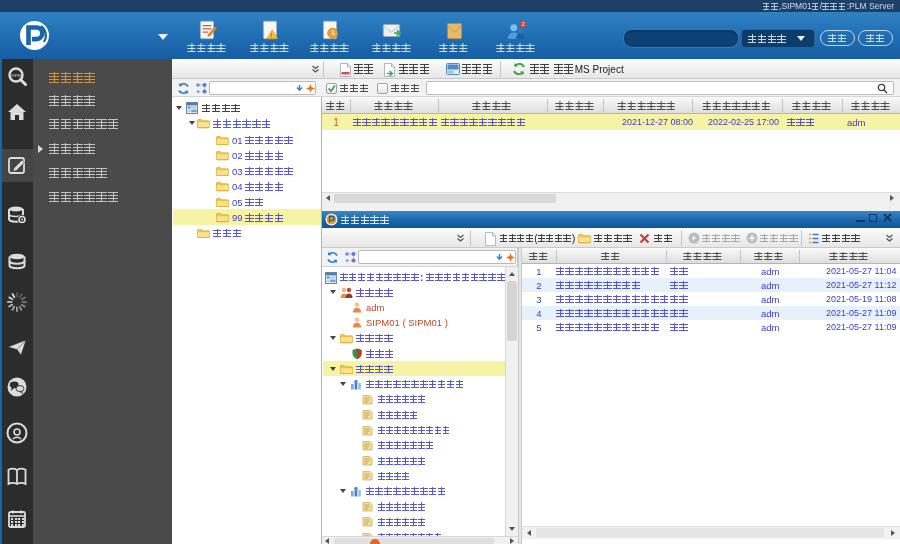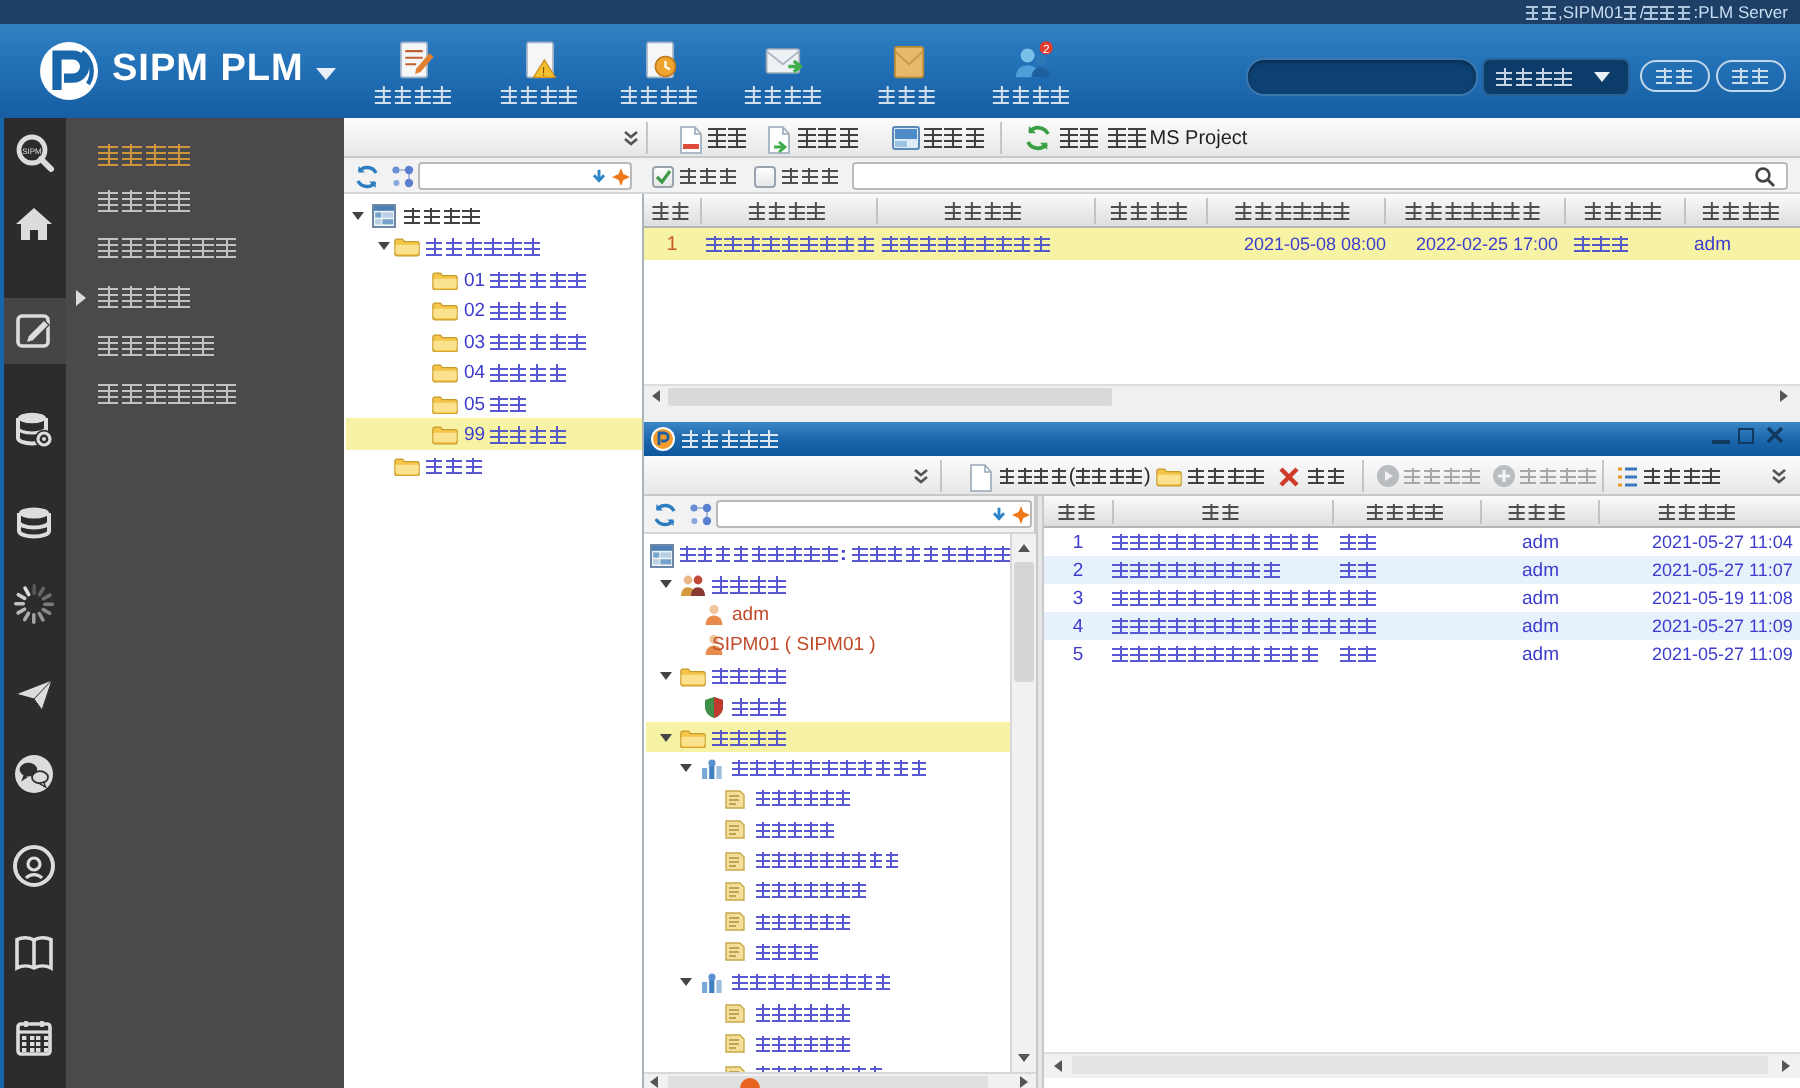--- a/index.html
+++ b/index.html
@@ -24,21 +24,20 @@
       <i class="cj" style="width:6.8px;height:7.0px"></i>
       <i class="cj" style="width:6.8px;height:7.0px"></i>
       <span>:PLM&nbsp;Server</span>
     </div>
 <div class="a" style="left:0.0px;top:12.0px;width:900.0px;height:47.0px;background:linear-gradient(180deg,#3181c2,#2270b6 45%,#175da3)"></div>
 <svg class="a" style="left:19px;top:20px" width="31" height="31" viewBox="0 0 31 31">
 <circle cx="15.5" cy="15.5" r="14.5" fill="#fff"></circle>
 <path d="M9.5 25 V7.5 h8 a5.8 5.8 0 0 1 0 11.6 H13" stroke="#1a66ab" stroke-width="4.6" fill="none"></path>
 <path d="M22 6a12 12 0 0 1 3 16" stroke="#1a66ab" stroke-width="2.2" fill="none"></path>
 </svg>
-<div class="r" style="left:56.0px;top:22.0px;height:26.0px;color:#fff;font-size:19.0px;font-weight:bold;letter-spacing:.5px">SIPM PLM</div>
 <div class="a" style="left:158px;top:34px;border-left:5px solid transparent;border-right:5px solid transparent;border-top:6px solid #e8eff7"></div>
 <svg class="a" style="left:195.0px;top:20px" width="24" height="21" viewBox="0 0 22 19">
       <rect x="5" y="1" width="12" height="16" rx="1" fill="#f5f6f8" stroke="#9fb3c8" stroke-width=".8"></rect>
       <path d="M7 5h8M7 8h8M7 11h5" stroke="#c06030" stroke-width="1"></path>
       <path d="M12 13l6-7 2 1.5-6 7-2.5 1z" fill="#e0812f"></path>
     </svg>
 <div class="r" style="left:207.0px;top:42.5px;height:9.0px;color:#f2f6fa;transform:translateX(-50%);">
       <i class="cj" style="width:8.4px;height:9.0px"></i>
       <i class="cj" style="width:8.4px;height:9.0px"></i>
       <i class="cj" style="width:8.4px;height:9.0px"></i>
@@ -514,21 +513,21 @@
       <i class="cj" style="width:8.1px;height:8.6px"></i>
       <i class="cj" style="width:8.1px;height:8.6px"></i>
       <i class="cj" style="width:8.1px;height:8.6px"></i>
       <i class="cj" style="width:8.1px;height:8.6px"></i>
       <i class="cj" style="width:8.1px;height:8.6px"></i>
       <i class="cj" style="width:8.1px;height:8.6px"></i>
       <i class="cj" style="width:8.1px;height:8.6px"></i>
       <i class="cj" style="width:8.1px;height:8.6px"></i>
     </div>
 <div class="r" style="left:622.0px;top:116.0px;height:12.0px;color:#3c3ccd;font-size:9.0px;">
-      <span>2021-05-08 08:00</span>
+      <span>2021-12-27 08:00</span>
     </div>
 <div class="r" style="left:708.0px;top:116.0px;height:12.0px;color:#3c3ccd;font-size:9.0px;">
       <span>2022-02-25 17:00</span>
     </div>
 <div class="r" style="left:787.0px;top:116.0px;height:12.0px;color:#3c3ccd;">
       <i class="cj" style="width:8.1px;height:8.6px"></i>
       <i class="cj" style="width:8.1px;height:8.6px"></i>
       <i class="cj" style="width:8.1px;height:8.6px"></i>
     </div>
 <div class="r" style="left:847.0px;top:116.0px;height:12.0px;color:#3c3ccd;font-size:9.5px;">
@@ -698,21 +697,21 @@
       <circle cx="5" cy="2.8" r="2.3" fill="#f0c49a"></circle>
       <path d="M.8 10.5c0-3 1.8-4.7 4.2-4.7s4.2 1.7 4.2 4.7z" fill="#e78b4a"></path>
     </svg>
 <div class="r" style="left:366.0px;top:301.1px;height:13.0px;color:#c04a28;font-size:9.5px;">
       <span>adm</span>
     </div>
 <svg class="a" style="left:352.0px;top:317.4px" width="10" height="11" viewBox="0 0 10 11">
       <circle cx="5" cy="2.8" r="2.3" fill="#f0c49a"></circle>
       <path d="M.8 10.5c0-3 1.8-4.7 4.2-4.7s4.2 1.7 4.2 4.7z" fill="#e78b4a"></path>
     </svg>
-<div class="r" style="left:356px;top:316.4px;height:13.0px;color:#c04a28;font-size:9.5px;">
+<div class="r" style="left:366.0px;top:316.4px;height:13.0px;color:#c04a28;font-size:9.5px;">
       <span>SIPM01 ( SIPM01 )</span>
     </div>
 <div class="a" style="left:330.0px;top:336.2px;border-left:3.5px solid transparent;border-right:3.5px solid transparent;border-top:4.5px solid #444"></div>
 <svg class="a" style="left:340.0px;top:333.2px" width="13.0" height="10.5" viewBox="0 0 14 11">
       <path d="M.5 2.5a1 1 0 0 1 1-1h3l1.2 1.4h6.8a1 1 0 0 1 1 1v5.6a1 1 0 0 1-1 1H1.5a1 1 0 0 1-1-1z" fill="#f5c64a" stroke="#c89a28" stroke-width=".7"></path>
       <path d="M.8 4.5h12.5v4a1 1 0 0 1-1 1H1.8a1 1 0 0 1-1-1z" fill="#fbe28e"></path>
     </svg>
 <div class="r" style="left:356.0px;top:331.7px;height:13.0px;color:#3c3ccd;">
       <i class="cj" style="width:8.1px;height:8.6px"></i>
       <i class="cj" style="width:8.1px;height:8.6px"></i>
@@ -971,21 +970,21 @@
       <i class="cj" style="width:8.1px;height:8.6px"></i>
     </div>
 <div class="r" style="left:670.0px;top:279.0px;height:12.0px;color:#3c3ccd;">
       <i class="cj" style="width:8.1px;height:8.6px"></i>
       <i class="cj" style="width:8.1px;height:8.6px"></i>
     </div>
 <div class="r" style="left:761.0px;top:279.0px;height:12.0px;color:#3c3ccd;font-size:9.5px;">
       <span>adm</span>
     </div>
 <div class="r" style="left:826.0px;top:279.0px;height:12.0px;color:#3c3ccd;font-size:9.0px;">
-      <span>2021-05-27 11:07</span>
+      <span>2021-05-27 11:12</span>
     </div>
 <div class="r" style="left:539.0px;top:293.0px;height:12.0px;color:#3c3ccd;font-size:9.5px;transform:translateX(-50%);">
       <span>3</span>
     </div>
 <div class="r" style="left:556.0px;top:293.0px;height:12.0px;color:#3c3ccd;">
       <i class="cj" style="width:8.1px;height:8.6px"></i>
       <i class="cj" style="width:8.1px;height:8.6px"></i>
       <i class="cj" style="width:8.1px;height:8.6px"></i>
       <i class="cj" style="width:8.1px;height:8.6px"></i>
       <i class="cj" style="width:8.1px;height:8.6px"></i>

